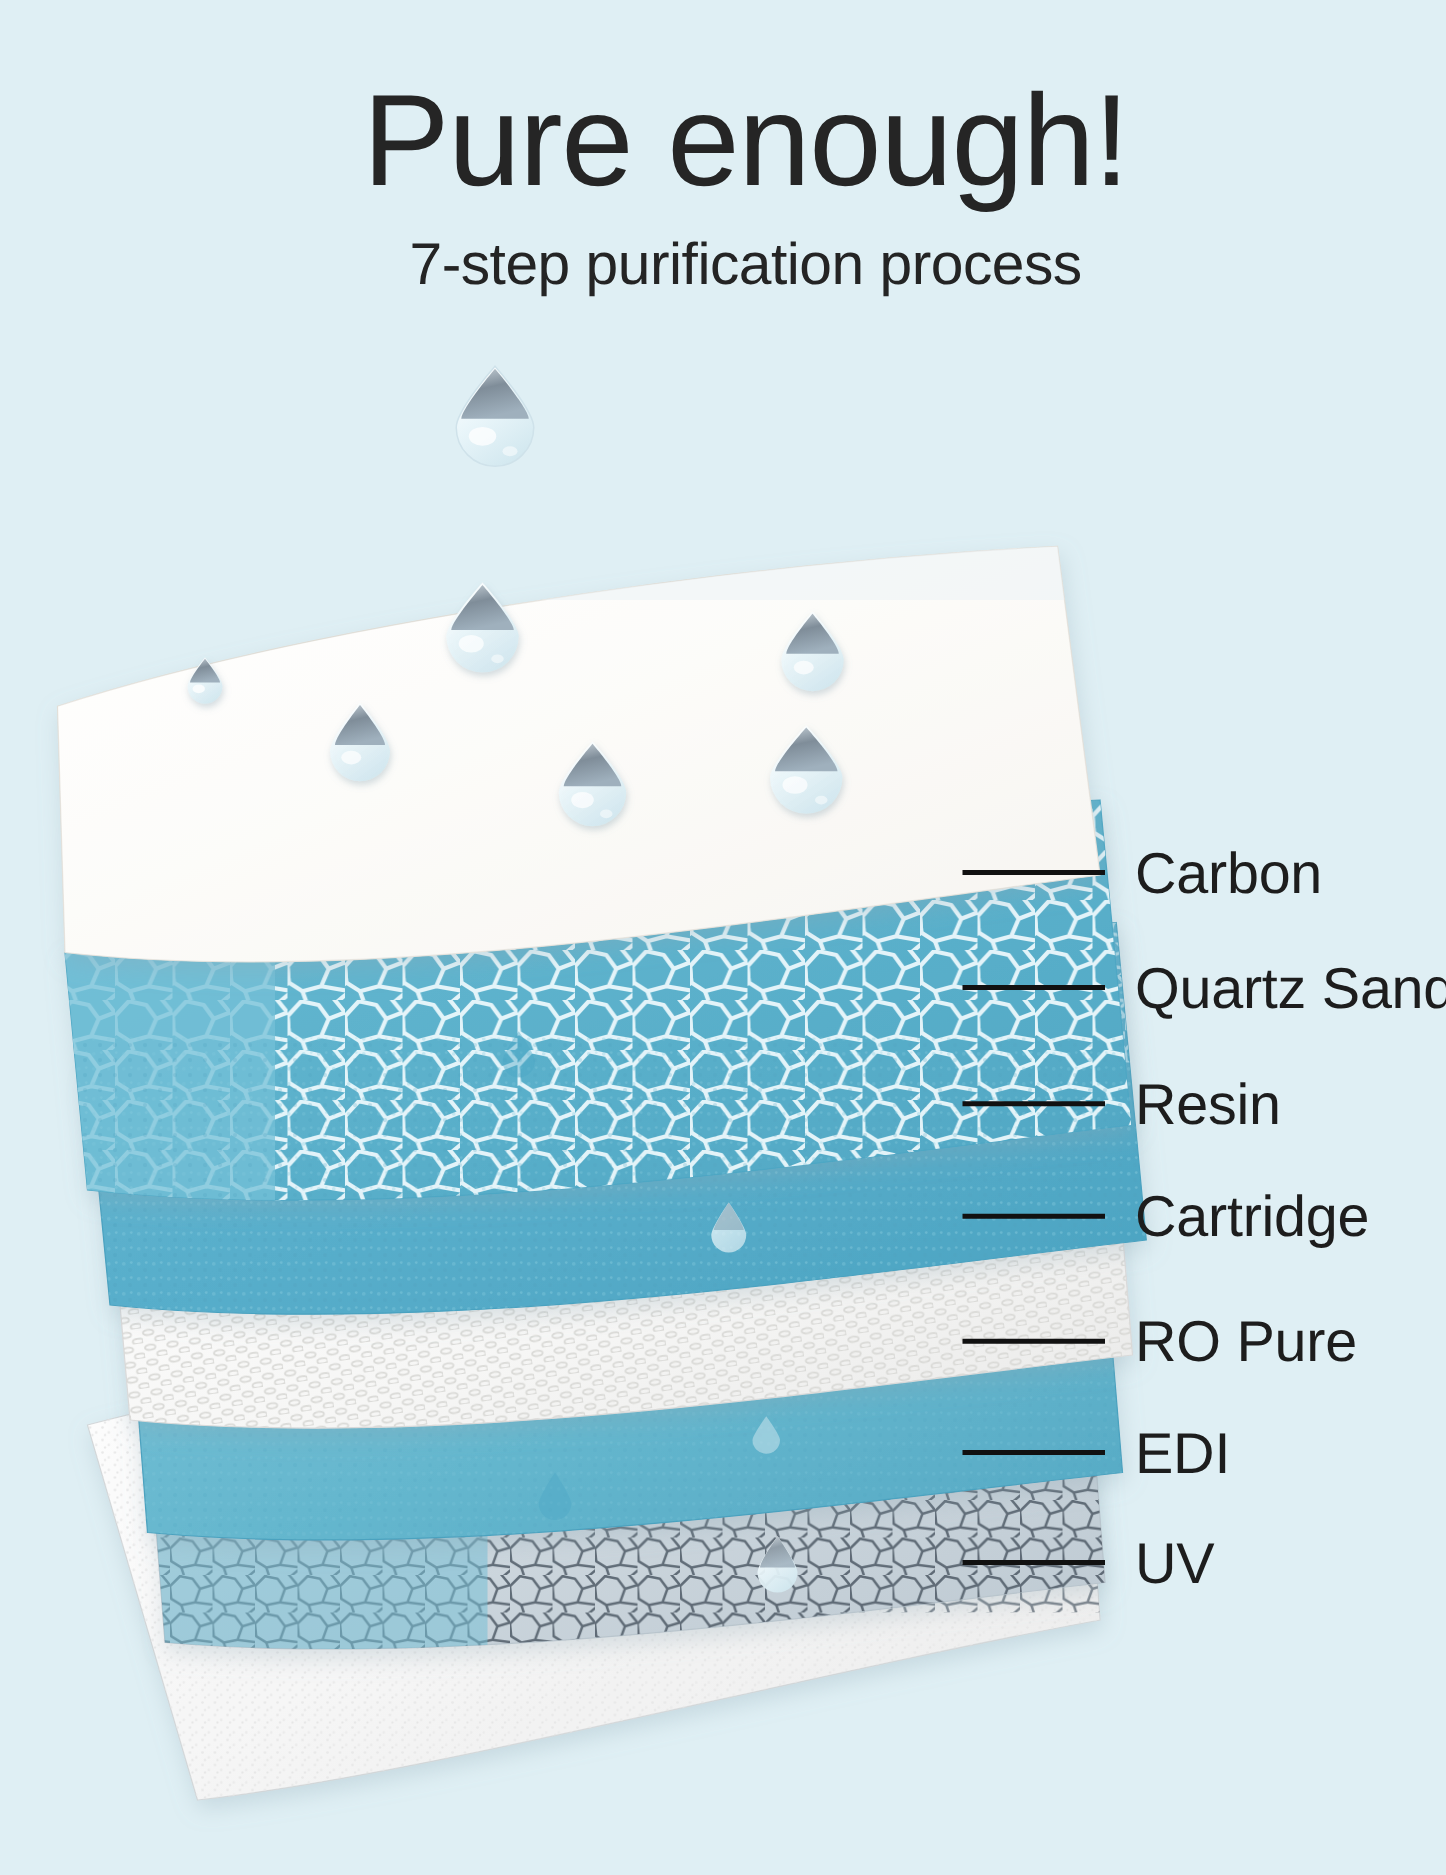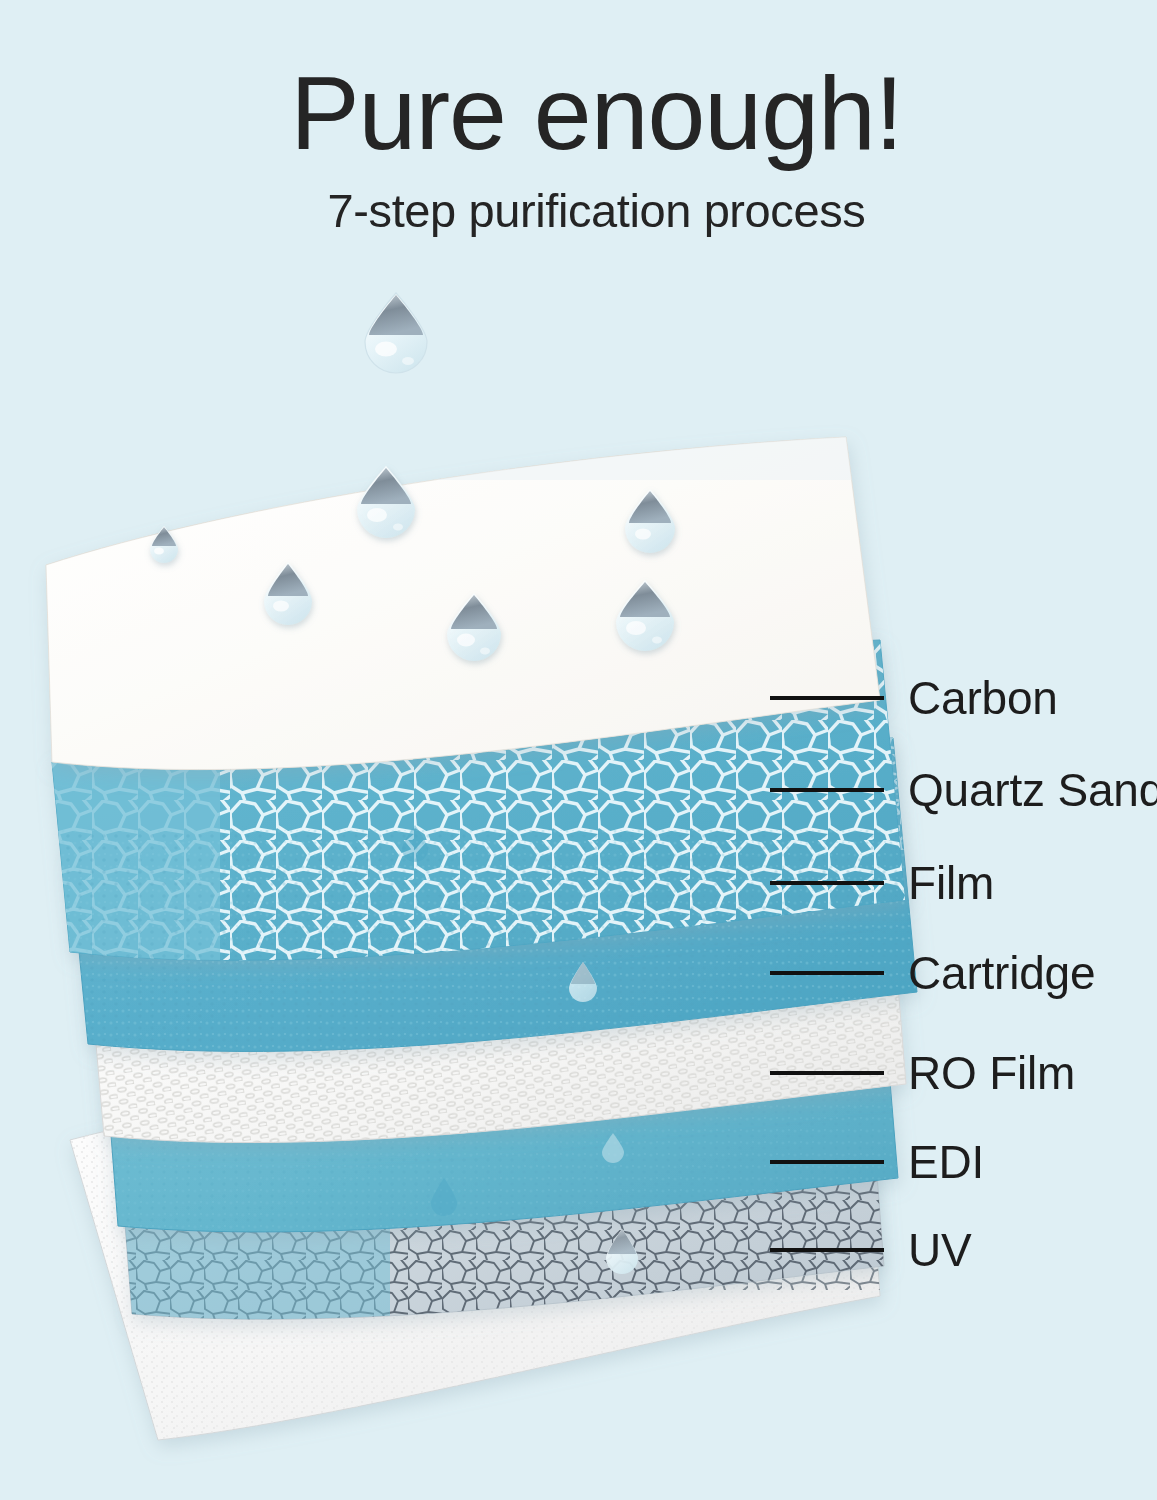--- a/index.html
+++ b/index.html
@@ -337,31 +337,31 @@
       <span class="label-text">Carbon</span>
     </div>
 
     <div class="label-row" style="top:790px">
       <span class="leader"></span>
       <span class="label-text">Quartz Sand</span>
     </div>
 
     <div class="label-row" style="top:883px">
       <span class="leader"></span>
-      <span class="label-text">Film</span>
+      <span class="label-text">Resin</span>
     </div>
 
     <div class="label-row" style="top:973px">
       <span class="leader"></span>
       <span class="label-text">Cartridge</span>
     </div>
 
     <div class="label-row" style="top:1073px">
       <span class="leader"></span>
-      <span class="label-text">RO Film</span>
+      <span class="label-text">RO Pure</span>
     </div>
 
     <div class="label-row" style="top:1162px">
       <span class="leader"></span>
       <span class="label-text">EDI</span>
     </div>
 
     <div class="label-row" style="top:1250px">
       <span class="leader"></span>
       <span class="label-text">UV</span>

